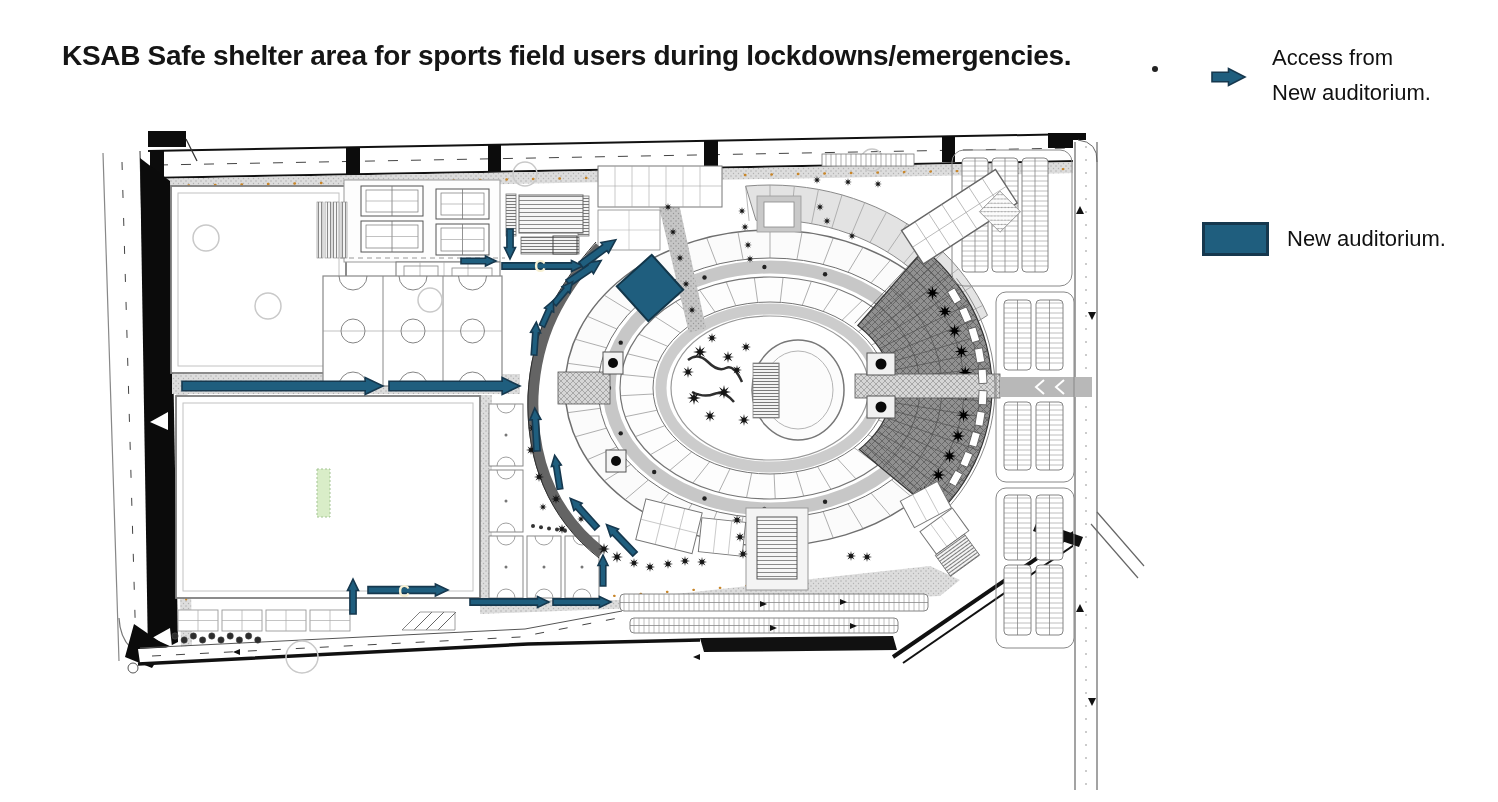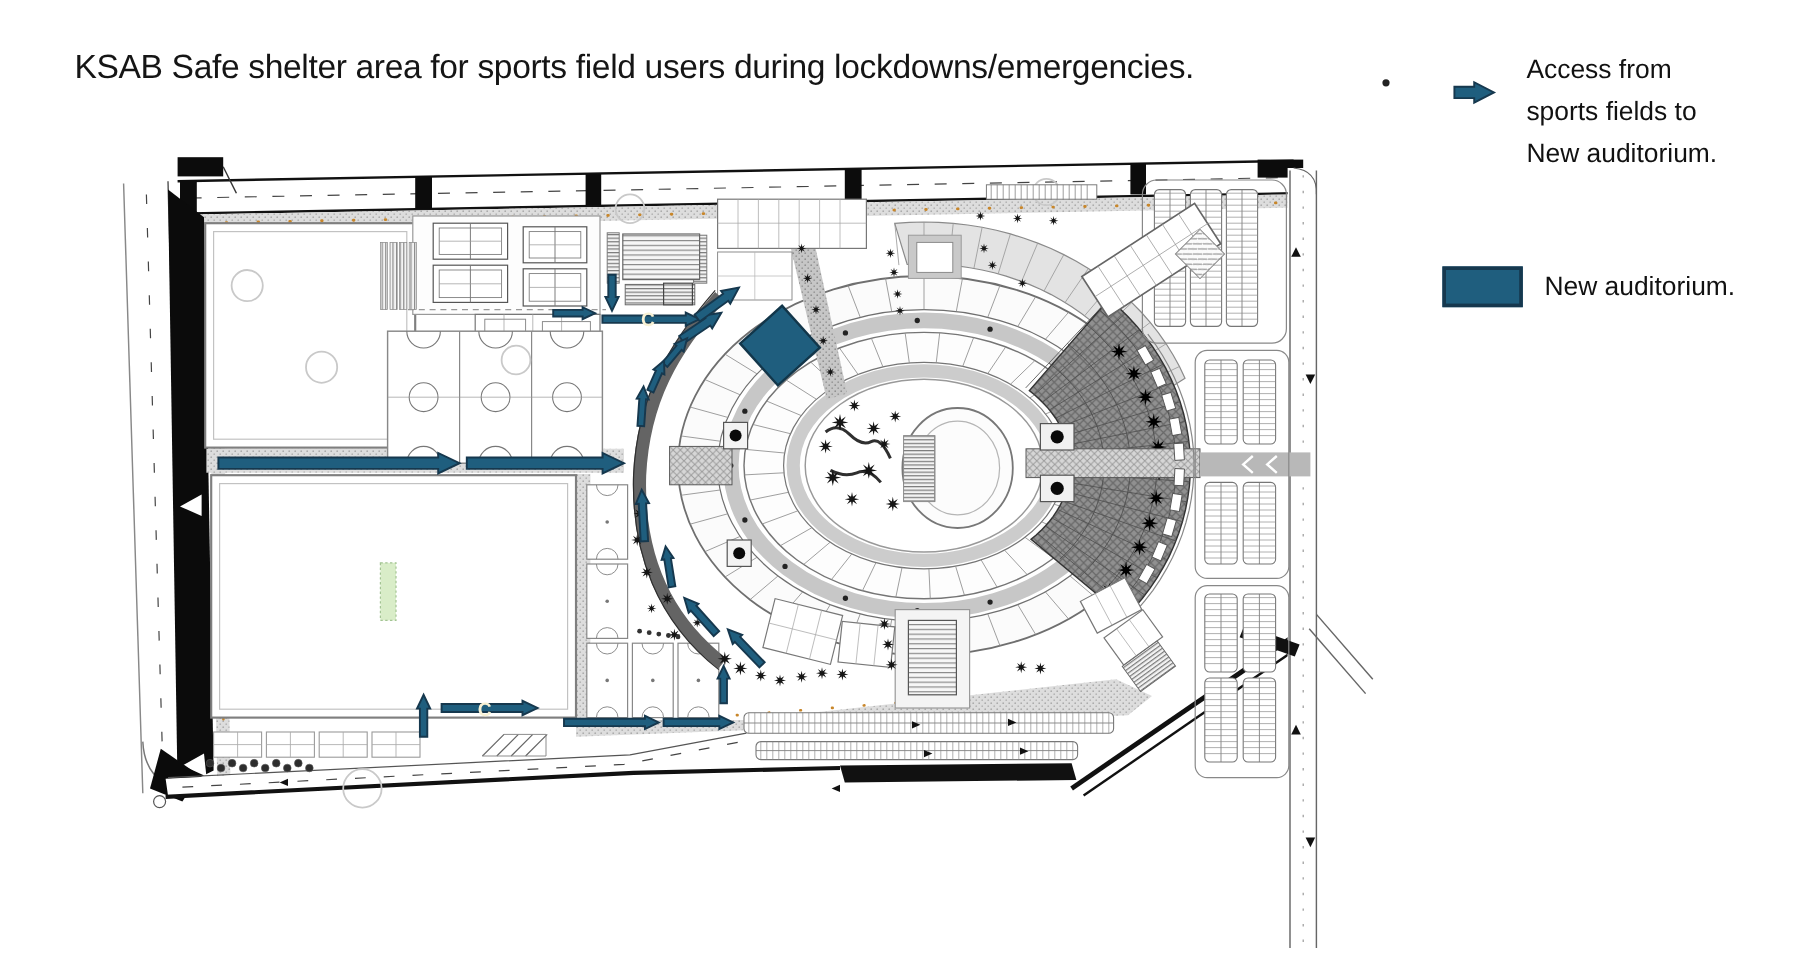--- a/index.html
+++ b/index.html
@@ -1,20 +1,20 @@
 <!DOCTYPE html>
 <html><head>
 <meta charset="utf-8">
 <style>
   html,body{margin:0;padding:0;background:#ffffff;}
   body{width:1498px;height:802px;position:relative;overflow:hidden;
        font-family:"Liberation Sans",sans-serif;color:#111;}
   .stage{position:absolute;inset:0;}
   #plan{position:absolute;left:0;top:0;}
-  h1.title{position:absolute;left:62px;top:40px;margin:0;font-size:28px;font-weight:400;
+  h1.title{position:absolute;left:62px;top:40px;margin:0;font-size:28px;font-weight:700;
            letter-spacing:-0.3px;color:#151515;white-space:nowrap;}
   .legend-bullet{position:absolute;left:1152px;top:66px;width:6px;height:6px;border-radius:50%;background:#222;}
   .legend-arrow-svg{position:absolute;left:1209px;top:63px;}
   .legend-access{position:absolute;left:1272px;top:40px;font-size:22px;line-height:35px;color:#111;}
   .legend-swatch{position:absolute;left:1202px;top:222px;width:67px;height:34px;box-sizing:border-box;
                  border:3px solid #16384e;background:#1f5e7e;}
   .legend-aud{position:absolute;left:1287px;top:226px;font-size:22px;color:#111;}
 </style>
 </head>
 <body>
@@ -857,20 +857,19 @@
 
 <div>
   <span class="legend-bullet"></span>
   <svg class="legend-arrow-svg" width="40" height="28" viewBox="0 0 40 28">
         <g id="legend-arrow">
           <polygon points="0,-4.760000000000001 16.5,-4.760000000000001 16.5,-8.5 33,0 16.5,8.5 16.5,4.760000000000001 0,4.760000000000001" fill="#1f5e7e" stroke="#16384e" stroke-width="1.6" transform="translate(3,14) rotate(0)"></polygon>
         </g>
       </svg>
   <div class="legend-access">
     <div>Access from</div>
-    <div>sports fields to</div>
     <div>New auditorium.</div>
   </div>
   <div class="legend-swatch" id="legend-swatch" style="background: rgb(31, 94, 126); border-color: rgb(22, 56, 78);"></div>
   <div class="legend-aud">New auditorium.</div>
 </div>
 
 </div>
 
 </body></html>

